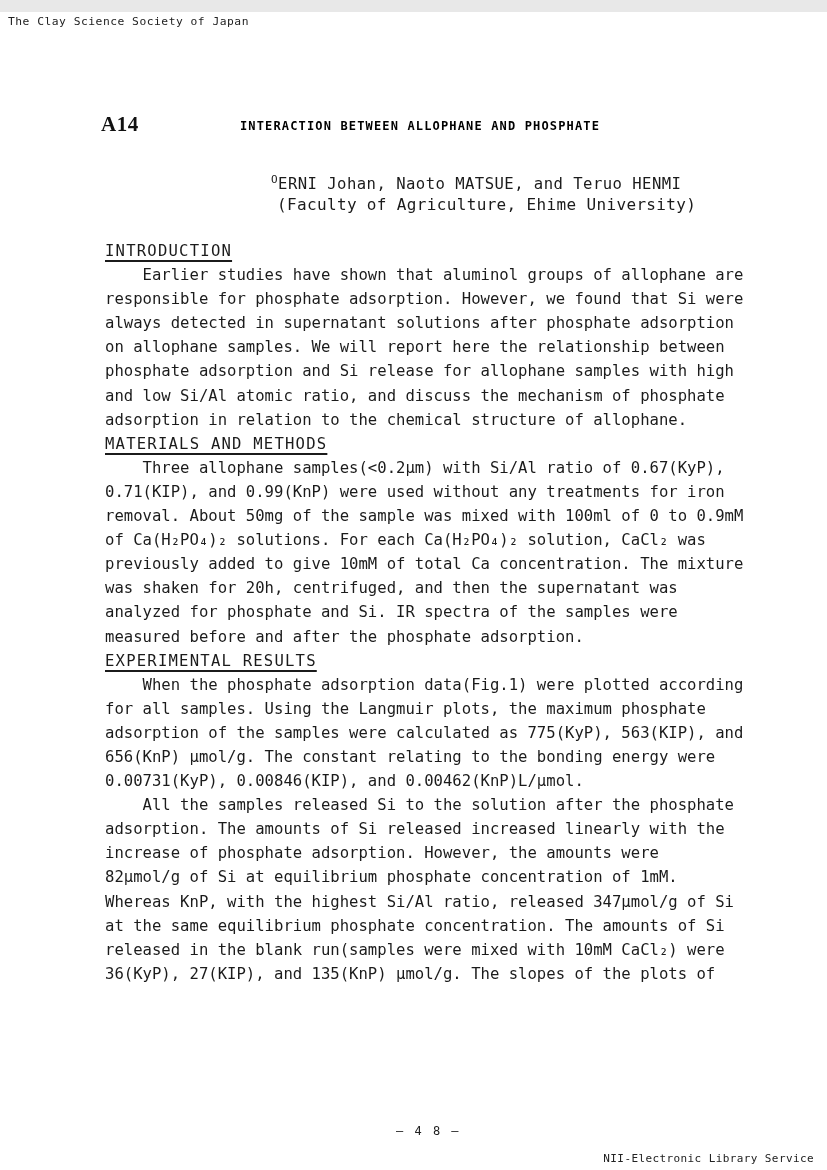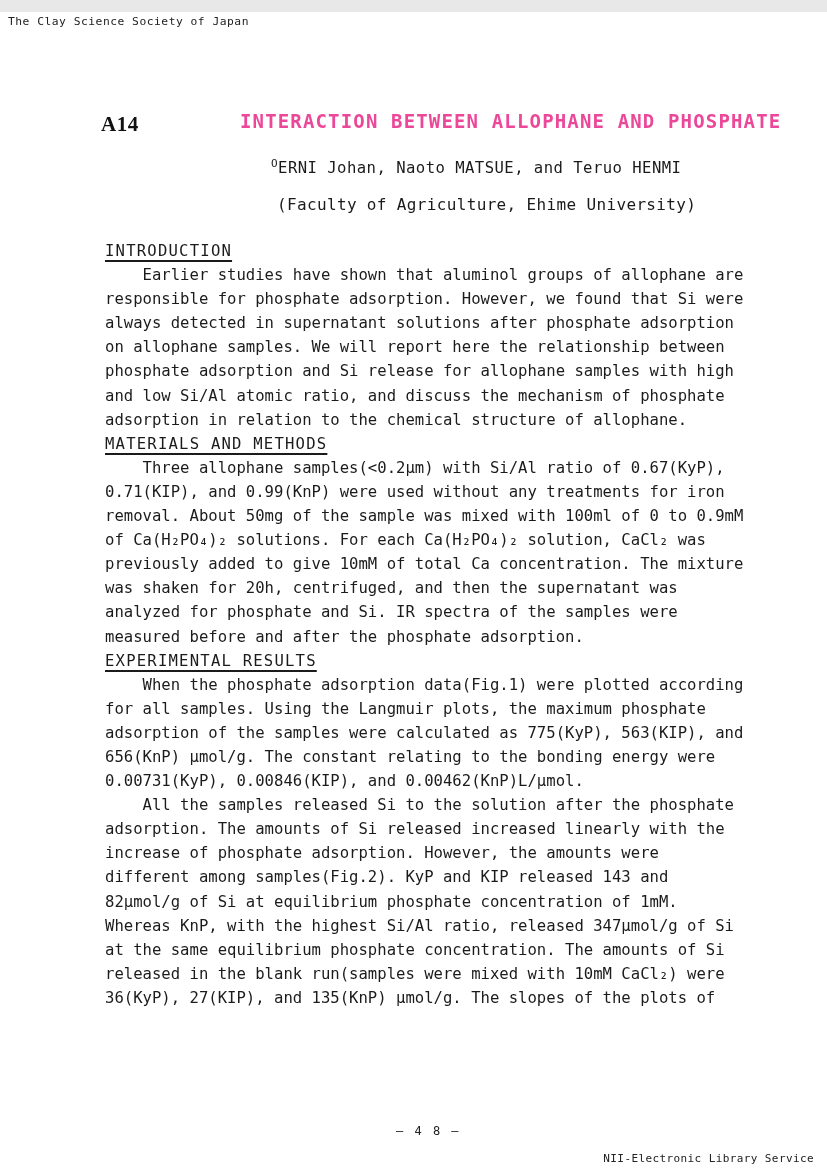--- a/index.html
+++ b/index.html
@@ -31,31 +31,31 @@
     top: 100px;
     font-family: "Liberation Serif", "DejaVu Serif", serif;
     font-size: 21px;
     font-weight: 700;
     letter-spacing: 0.5px;
     color: #101010;
   }
   .title {
     position: absolute;
     left: 240px;
-    top: 98px;
-    font-size: 19px;
+    top: 107px;
+    font-size: 12px;
     font-weight: 700;
     letter-spacing: 1.15px;
-    color: #ec4899;
+    color: #000000;
     white-space: pre;
   }
   .authors {
     position: absolute;
     left: 271px;
-    top: 147px;
+    top: 163px;
     font-size: 15.6px;
     letter-spacing: 0.45px;
     white-space: pre;
   }
   .presenter-marker {
     vertical-align: super;
     font-size: 11px;
     line-height: 0;
   }
   .affiliation {
@@ -145,21 +145,20 @@
       <section class="section">
         <div class="section-heading">EXPERIMENTAL RESULTS</div>
         <div class="text-line">    When the phosphate adsorption data(Fig.1) were plotted according</div>
         <div class="text-line">for all samples. Using the Langmuir plots, the maximum phosphate</div>
         <div class="text-line">adsorption of the samples were calculated as 775(KyP), 563(KIP), and</div>
         <div class="text-line">656(KnP) μmol/g. The constant relating to the bonding energy were</div>
         <div class="text-line">0.00731(KyP), 0.00846(KIP), and 0.00462(KnP)L/μmol.</div>
         <div class="text-line">    All the samples released Si to the solution after the phosphate</div>
         <div class="text-line">adsorption. The amounts of Si released increased linearly with the</div>
         <div class="text-line">increase of phosphate adsorption. However, the amounts were</div>
-        <div class="text-line">different among samples(Fig.2). KyP and KIP released 143 and</div>
         <div class="text-line">82μmol/g of Si at equilibrium phosphate concentration of 1mM.</div>
         <div class="text-line">Whereas KnP, with the highest Si/Al ratio, released 347μmol/g of Si</div>
         <div class="text-line">at the same equilibrium phosphate concentration. The amounts of Si</div>
         <div class="text-line">released in the blank run(samples were mixed with 10mM CaCl₂) were</div>
         <div class="text-line">36(KyP), 27(KIP), and 135(KnP) μmol/g. The slopes of the plots of</div>
       </section>
     </main>
 
   <div class="page-number">— 4 8 —</div>
 

